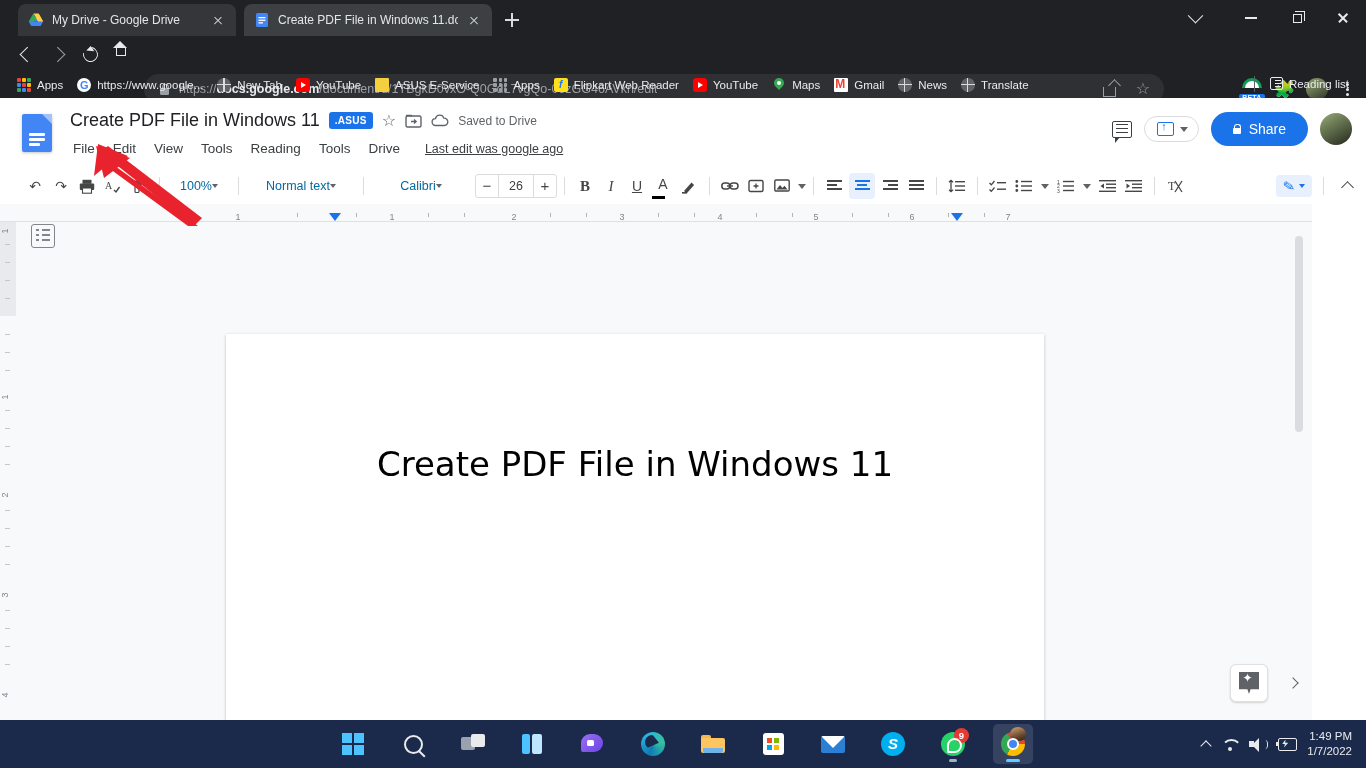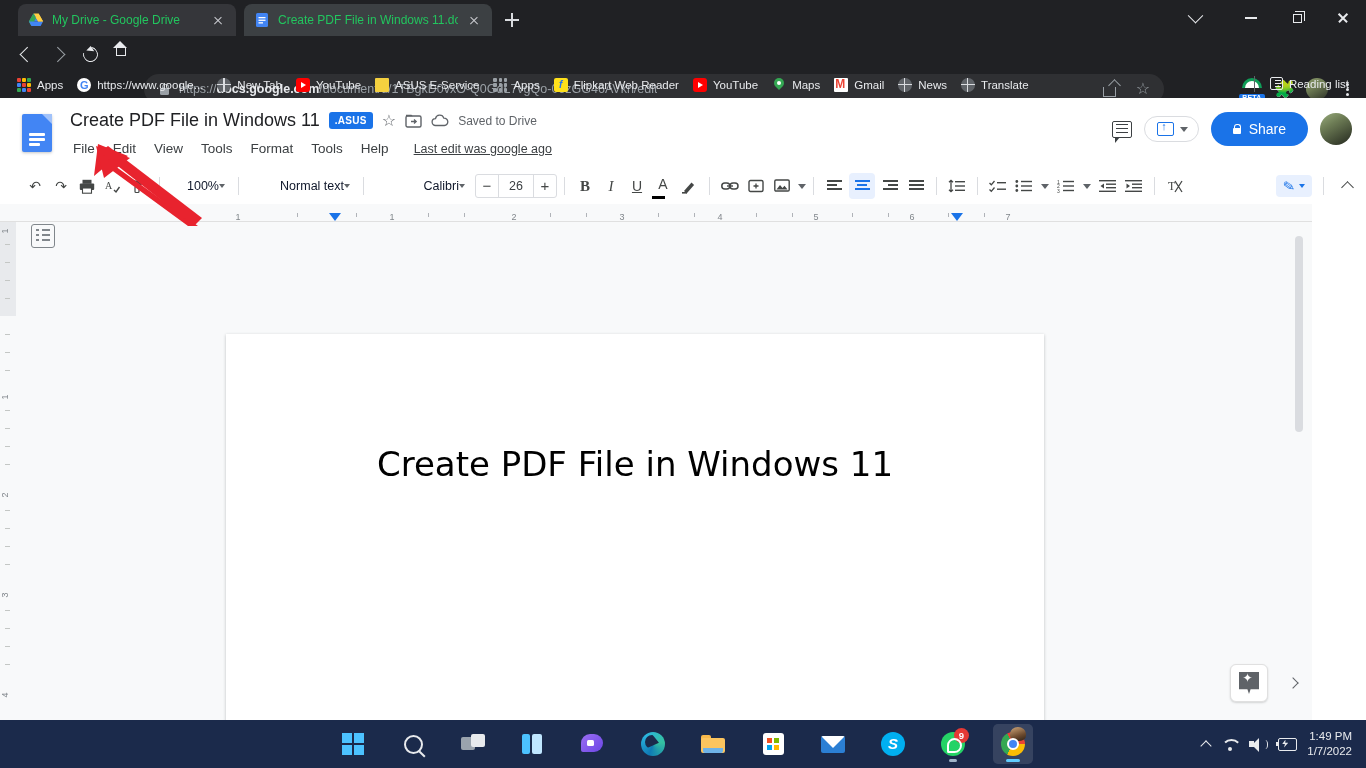--- a/index.html
+++ b/index.html
@@ -17,21 +17,21 @@
   
   .tabstrip { position:absolute; left:0; top:0; width:1366px; height:36px; }
   .tab {
     position:absolute; top:4px; height:32px; border-radius:8px 8px 0 0;
     display:flex; align-items:center; gap:8px; padding:0 10px;
   }
   .tab.inactive { left:18px; width:218px; background:#35363a; }
   .tab.active { left:244px; width:248px; background:#3c4043; }
   .tab-fav { width:16px; height:16px; flex:0 0 16px; position:relative; }
   .tab-title {
-    font-size:12px; color:#22c55e; white-space:nowrap; overflow:hidden;
+    font-size:12px; color:#e5e5e5; white-space:nowrap; overflow:hidden;
     flex:1 1 auto; text-overflow:clip;
   }
   .tab-close { width:16px; height:16px; flex:0 0 16px; position:relative; opacity:.9; }
   .tab-close:before, .tab-close:after {
     content:""; position:absolute; left:3px; top:7.5px; width:10px; height:1.4px;
     background:#dadce0;
   }
   .tab-close:before { transform:rotate(45deg); }
   .tab-close:after { transform:rotate(-45deg); }
   .newtab {
@@ -157,22 +157,22 @@
   .avatar-lg { width:32px; height:32px; border-radius:50%; background:linear-gradient(150deg,#9aad7e 0%,#6d7c55 35%,#23271e 100%); }
 
   
   .doc-toolbar {
     position:absolute; left:0; top:70px; width:1366px; height:36px;
     display:flex; align-items:center; padding-left:22px; gap:0;
   }
   .tb { height:26px; min-width:26px; display:flex; align-items:center; justify-content:center; color:#444746; font-size:14px; border-radius:4px; }
   .tb-sep { width:1px; height:18px; background:#dadce0; margin:0 7px; }
   .zoomsel, .stylesel, .fontsel {
-    display:flex; align-items:center; justify-content:flex-end; height:26px;
-    font-size:12.5px; color:#0f172a; padding:0 6px; border-radius:3px;
+    display:flex; align-items:center; justify-content:center; height:26px;
+    font-size:12.5px; color:#0369a1; padding:0 6px; border-radius:3px;
   }
   .zoomsel { width:64px; } .stylesel { width:110px; } .fontsel { width:100px; }
   .sel-caret { width:0;height:0;border-left:3.5px solid transparent;border-right:3.5px solid transparent;border-top:4.5px solid #5f6368; }
   .fsbox { display:flex; align-items:center; border:1px solid #dadce0; border-radius:3px; height:24px; margin-left:4px; }
   .fsbtn { width:22px; text-align:center; font-size:15px; color:#444746; line-height:22px; }
   .fsval { width:36px; text-align:center; font-size:12.5px; color:#3c4043; border-left:1px solid #dadce0; border-right:1px solid #dadce0; line-height:22px; }
   .tb-b { font-weight:700; font-size:15px; font-family:"Liberation Serif",serif; }
   .tb-i { font-style:italic; font-size:15px; font-family:"Liberation Serif",serif; }
   .tb-u { text-decoration:underline; font-size:14px; }
   .tb-A { position:relative; font-size:14px; font-weight:500; padding-bottom:4px; }
@@ -517,23 +517,23 @@
             </svg>
         </span>
         <span class="saved-txt">Saved to Drive</span>
       </div>
 
       <div class="menu-row">
         <span class="menu-item">File</span>
         <span class="menu-item">Edit</span>
         <span class="menu-item">View</span>
         <span class="menu-item">Tools</span>
-        <span class="menu-item">Format</span>
+        <span class="menu-item">Reading</span>
         <span class="menu-item">Tools</span>
-        <span class="menu-item">Help</span>
+        <span class="menu-item">Drive</span>
         <span class="lastedit">Last edit was google ago</span>
       </div>
 
       <div class="hdr-right">
         <span class="ic-comment"></span>
         <span class="present-btn">
           <span class="ic-present"></span>
           <span class="caret"></span>
         </span>
         <span class="share-btn">

